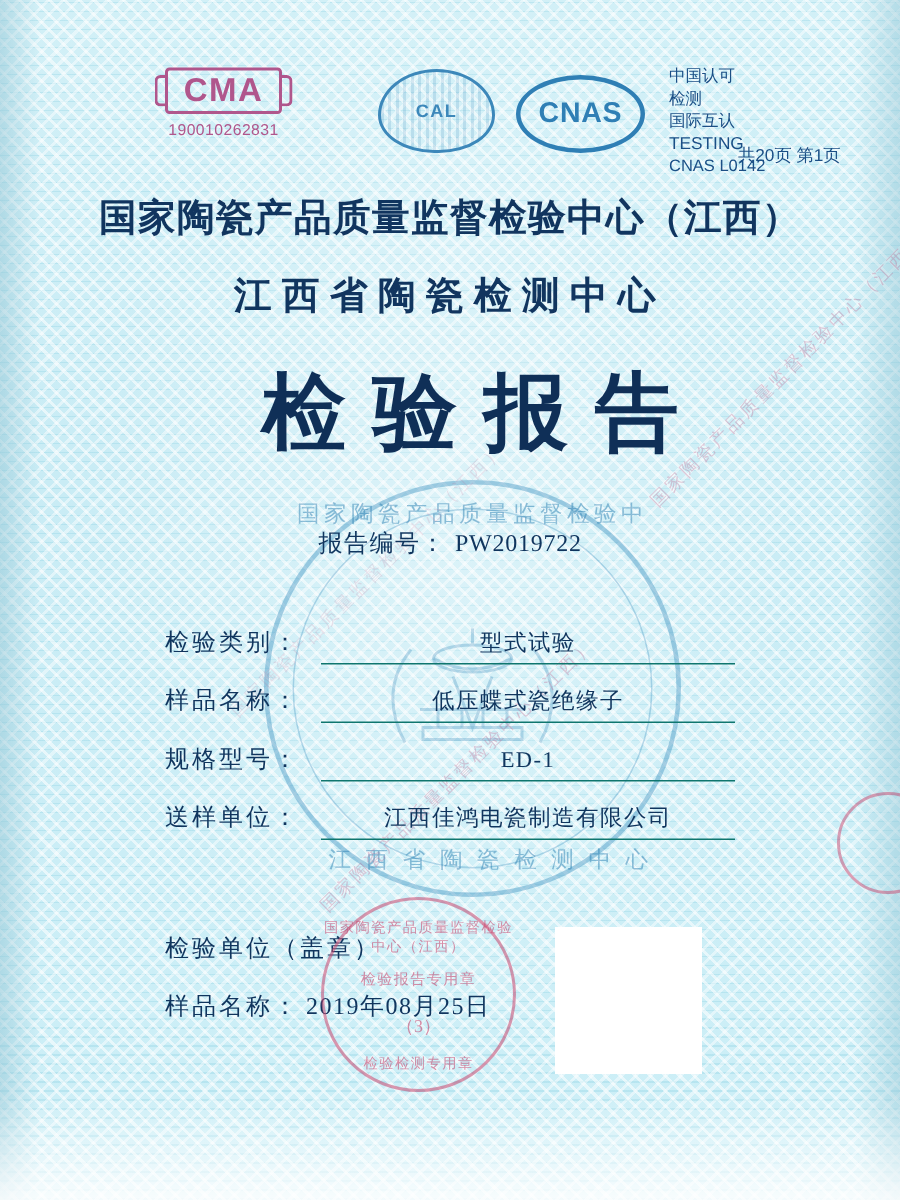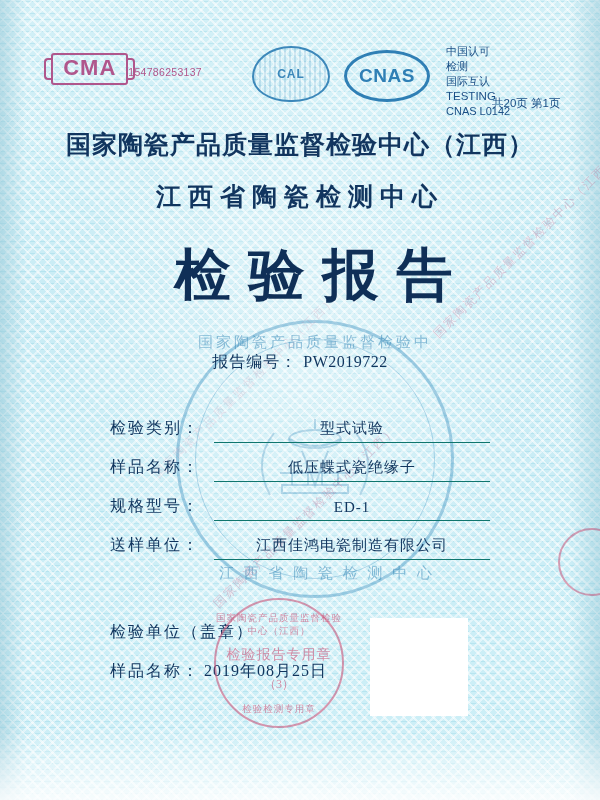--- a/index.html
+++ b/index.html
@@ -42,21 +42,21 @@
     background: linear-gradient(270deg, rgba(150,200,215,0.5), rgba(150,200,215,0));
   }
   #page .edge-bottom {
     position: absolute; left: 0; right: 0; bottom: 0; height: 70px;
     background: linear-gradient(0deg, rgba(255,255,255,0.85), rgba(255,255,255,0));
   }
 
   
   .mark-cma {
     position: absolute; left: 96px; top: 40px; width: 106px; height: 58px;
-    display: flex; align-items: center; justify-content: flex-end;
+    display: flex; flex-direction: column; align-items: center; justify-content: center;
   }
   .mark-cma .cma-box {
     border: 2px solid #b0568c;
     color: #b0568c;
     font-weight: bold;
     font-size: 22px;
     letter-spacing: 1px;
     padding: 1px 10px 2px 10px;
     border-radius: 3px;
     line-height: 1.1;
@@ -265,21 +265,21 @@
     border-radius: 50%;
     color: rgba(198,70,110,0.6);
     pointer-events: none;
   }
   .red-seal .rs-top {
     position: absolute; left: 0; right: 0; top: 12px; text-align: center;
     font-size: 9.5px; letter-spacing: 1px; font-family: "Liberation Serif", serif;
   }
   .red-seal .rs-mid {
     position: absolute; left: 0; right: 0; top: 46px; text-align: center;
-    font-size: 14px; letter-spacing: 1px; font-family: Liberation Sans, sans-serif;
+    font-size: 10px; letter-spacing: 1px; font-family: Liberation Sans, sans-serif;
   }
   .red-seal .rs-num {
     position: absolute; left: 0; right: 0; top: 76px; text-align: center;
     font-size: 12px; font-family: "Liberation Serif", serif;
   }
   .red-seal .rs-bottom {
     position: absolute; left: 0; right: 0; bottom: 10px; text-align: center;
     font-size: 9.5px; letter-spacing: 1px; font-family: "Liberation Serif", serif;
   }
 
@@ -298,21 +298,21 @@
 <body>
 
 <div id="page">
   <div class="bg-base"></div>
   <div class="bg-vign"></div>
   <div class="edge-left"></div>
   <div class="edge-right"></div>
 
   <div class="mark-cma">
     <div class="cma-box">CMA</div>
-    <div class="cma-no">154786253137</div>
+    <div class="cma-no">190010262831</div>
   </div>
 
   <div class="mark-cal">
     <div class="cal-inner">CAL</div>
   </div>
 
   <div class="mark-cnas">
     <div class="ring"></div>
     <div class="txt">CNAS</div>
   </div>

